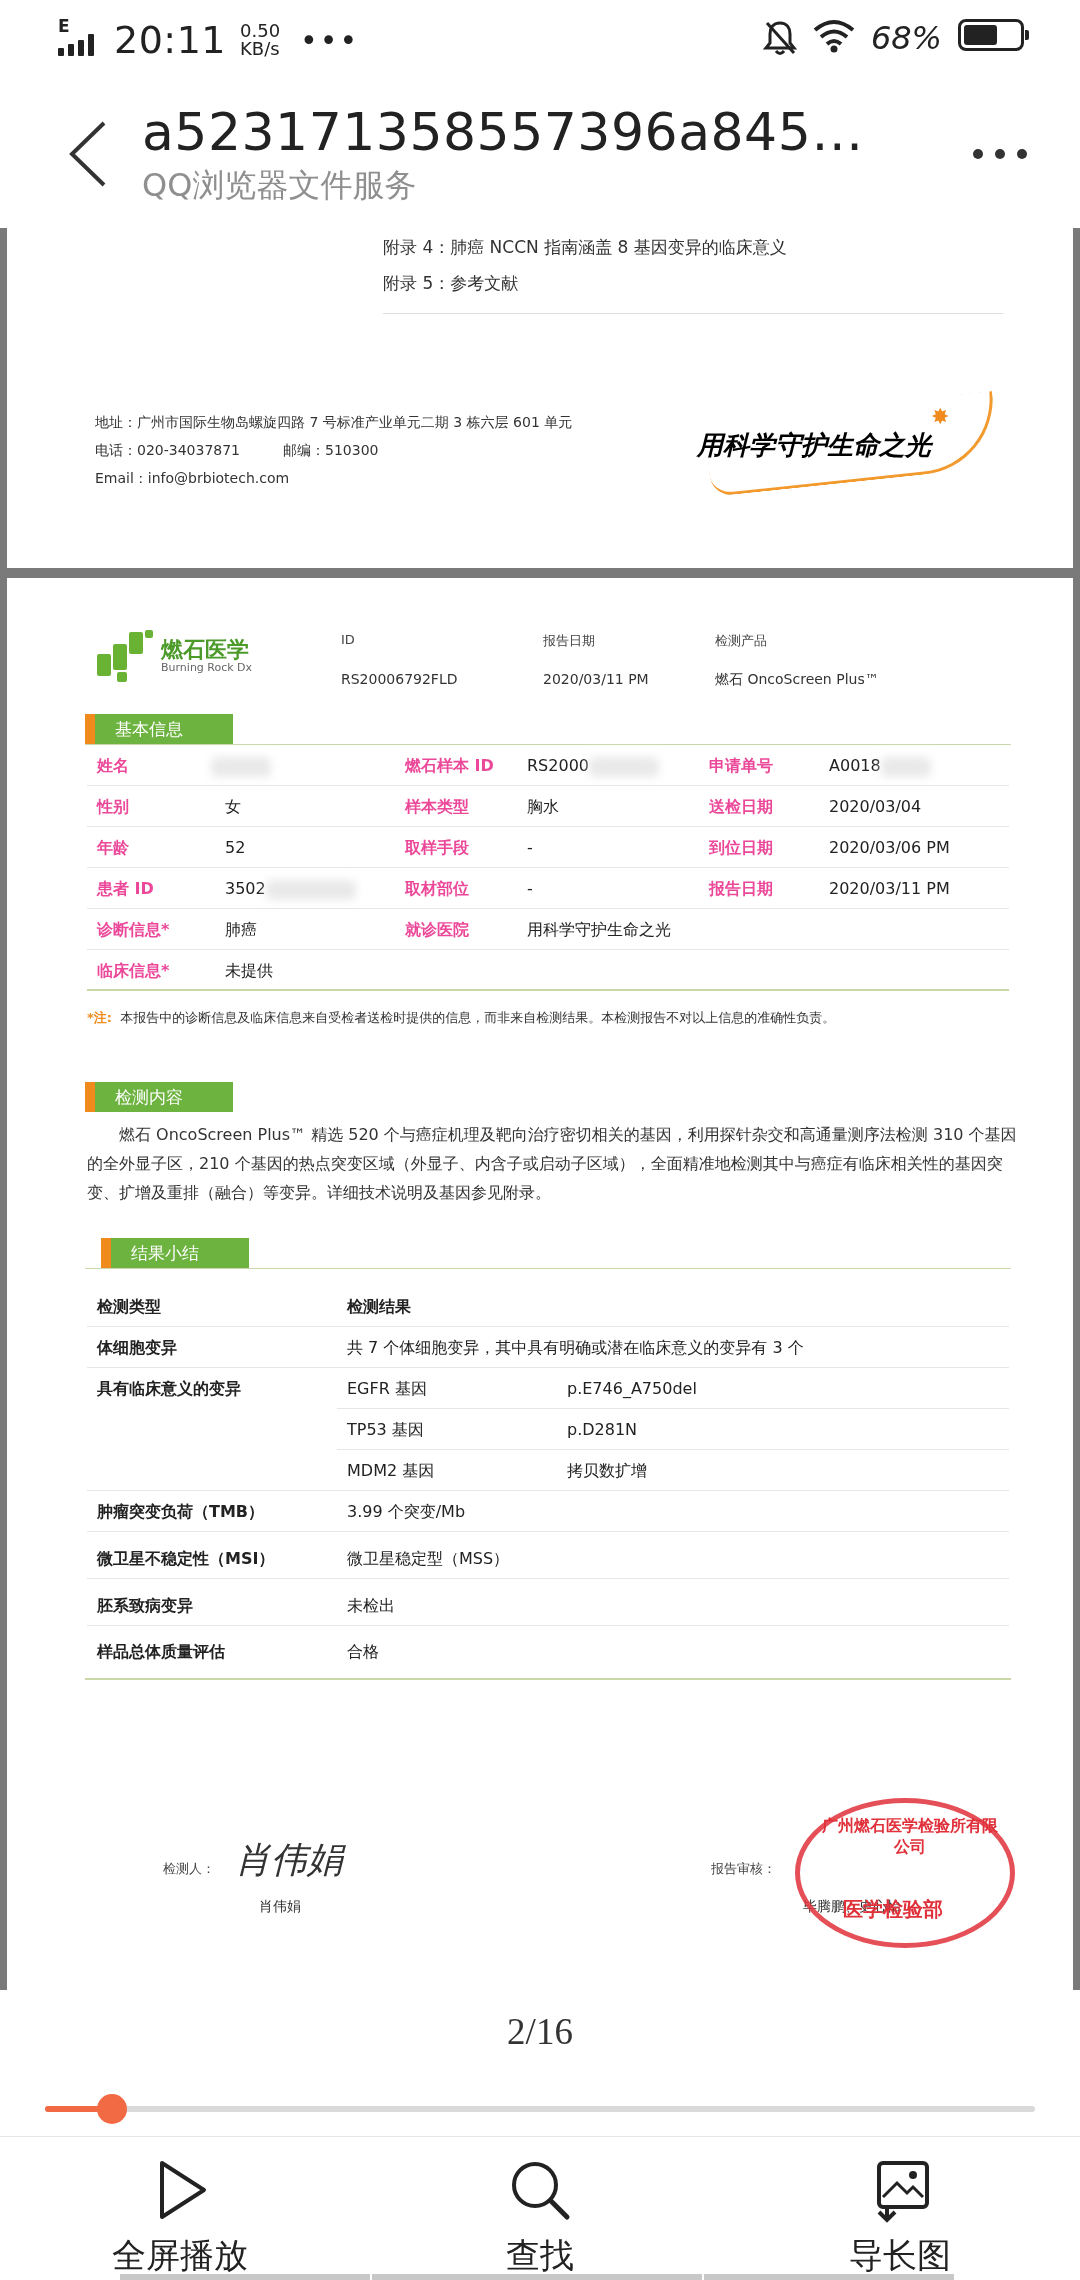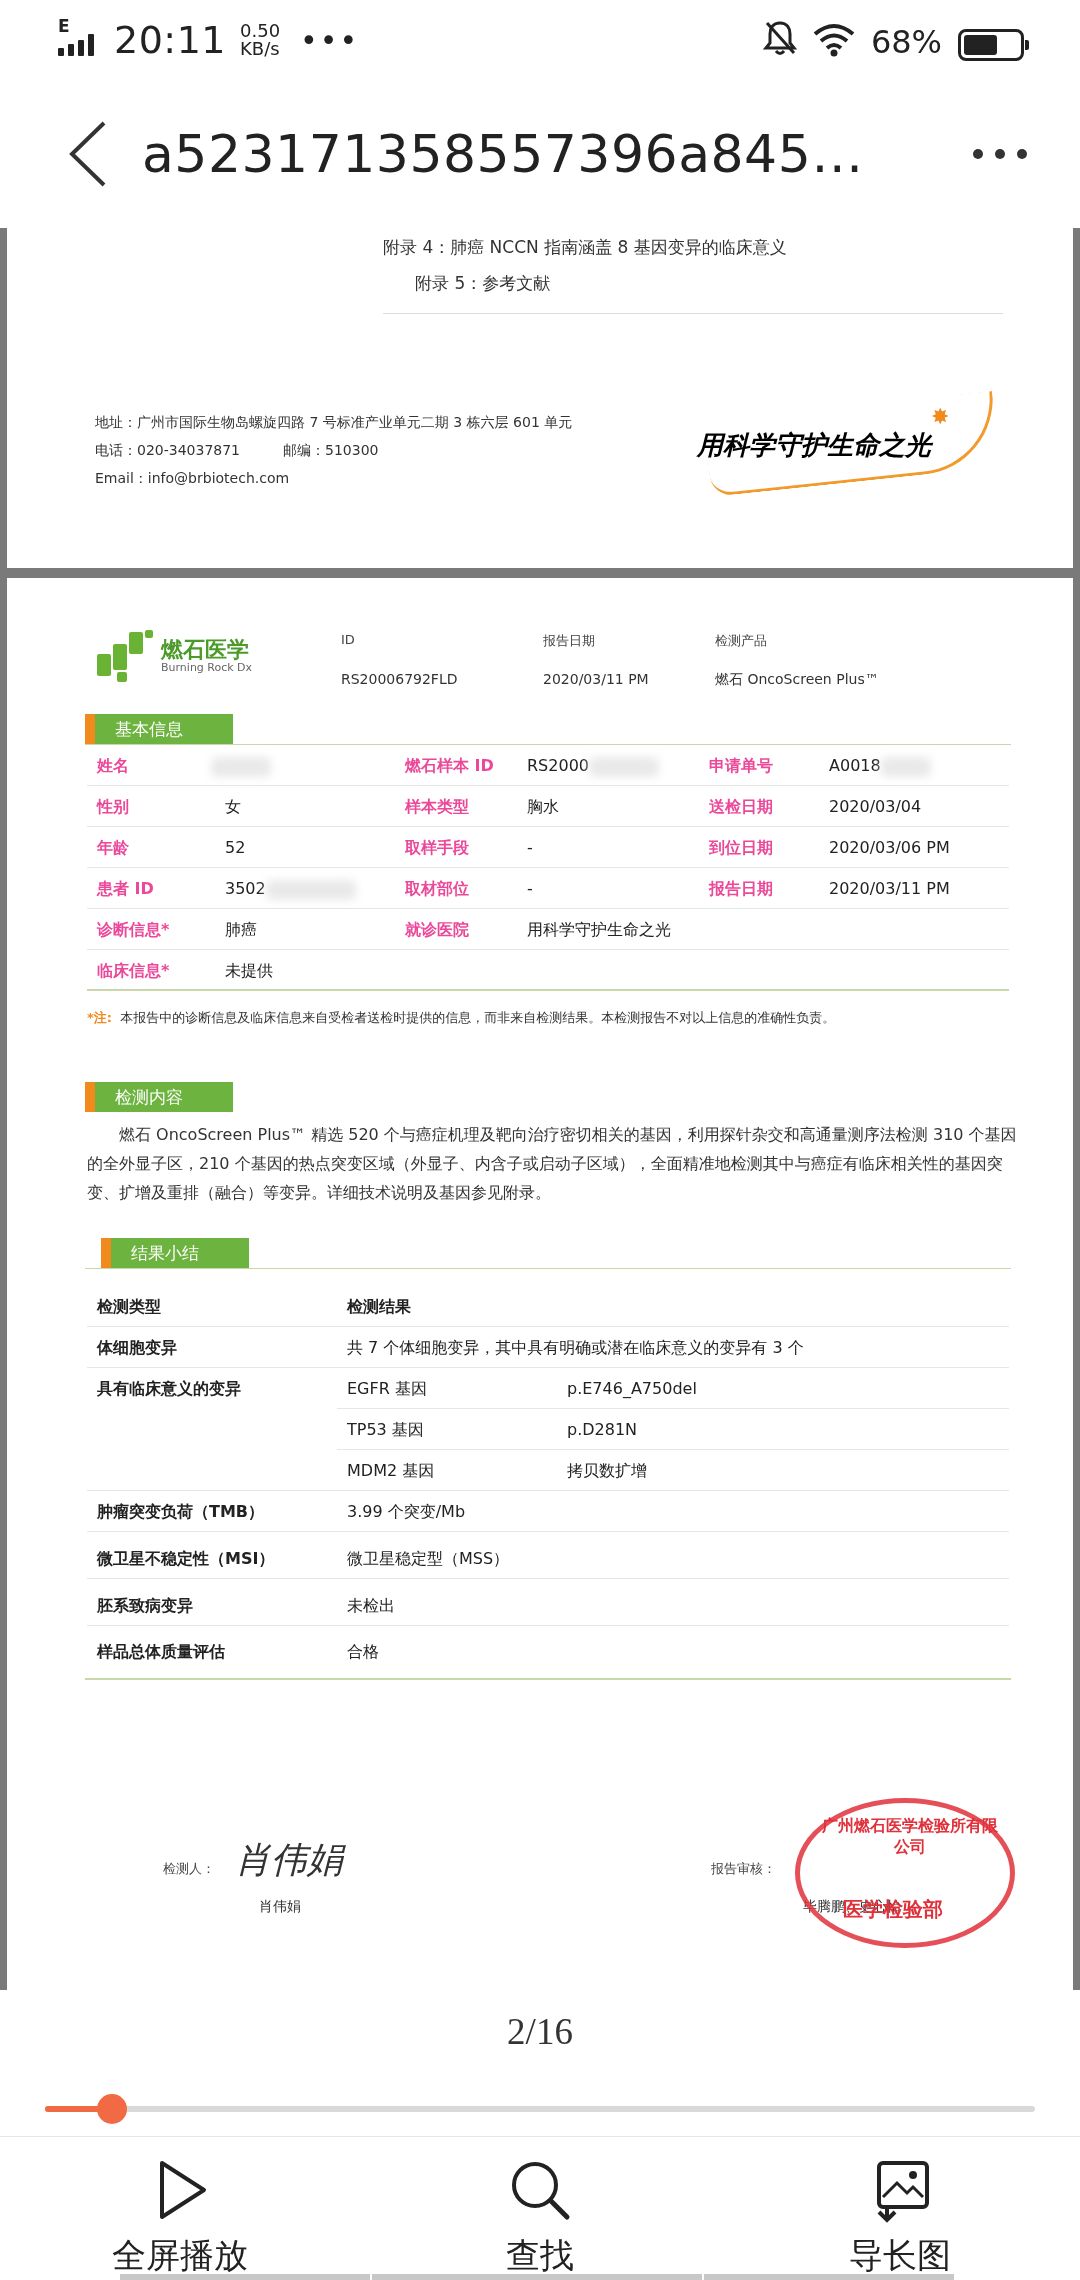--- a/index.html
+++ b/index.html
@@ -8,21 +8,21 @@
 
     
     .status-bar { position: absolute; top: 0; left: 0; width: 1080px; height: 80px; display: flex; align-items: center; padding: 0 56px 0 58px; }
     .sb-left { display: flex; align-items: center; gap: 10px; }
     .signal { position: relative; width: 46px; height: 40px; }
     .signal .e { position: absolute; top: -4px; left: 0; font-size: 17px; font-weight: bold; color: #222; }
     .signal .bar { position: absolute; bottom: 4px; width: 6px; background: #222; border-radius: 1px; }
     .sb-time { font-size: 38px; color: #222; font-weight: 400; letter-spacing: 0.5px; }
     .sb-speed { display: flex; flex-direction: column; font-size: 18px; line-height: 18px; color: #222; margin-left: 4px; }
     .sb-dots { font-size: 30px; color: #222; margin-left: 10px; letter-spacing: 2px; }
-    .sb-right { margin-left: auto; display: flex; align-items: flex-end; gap: 16px; }
+    .sb-right { margin-left: auto; display: flex; align-items: flex-start; gap: 16px; font-style: italic; }
     .sb-battery-pct { font-size: 32px; color: #222; }
     .battery { width: 66px; height: 32px; border: 3px solid #222; border-radius: 8px; position: relative; padding: 3px; }
     .battery .fill { width: 62%; height: 100%; background: #222; border-radius: 3px; }
     .battery::after { content: ""; position: absolute; right: -8px; top: 8px; width: 4px; height: 10px; background: #222; border-radius: 0 2px 2px 0; }
 
     
     .title-bar { position: absolute; top: 80px; left: 0; width: 1080px; height: 148px; display: flex; align-items: center; }
     .back-btn { width: 100px; height: 120px; display: flex; align-items: center; justify-content: center; margin-left: 38px; }
     .title-block { margin-left: 4px; flex: 1; }
     .title-main { font-size: 52px; color: #222; letter-spacing: 0.5px; line-height: 62px; white-space: nowrap; }
@@ -132,35 +132,36 @@
   </div>
 
   <div class="title-bar">
     <div class="back-btn">
       <svg width="44" height="70" viewBox="0 0 44 70">
           <polyline points="38,4 6,35 38,66" fill="none" stroke="#333" stroke-width="4"></polyline>
         </svg>
     </div>
     <div class="title-block">
       <div class="title-main">a523171358557396a845…</div>
+      <div class="title-sub">QQ浏览器文件服务</div>
     </div>
     <div class="more-btn">
       <svg width="60" height="14" viewBox="0 0 60 14">
           <circle cx="8" cy="7" r="5" fill="#333"></circle>
           <circle cx="30" cy="7" r="5" fill="#333"></circle>
           <circle cx="52" cy="7" r="5" fill="#333"></circle>
         </svg>
     </div>
   </div>
 
   <div class="viewer">
 
     <div class="page page1">
       <div class="toc-line" style="top:8px;">附录 4：肺癌 NCCN 指南涵盖 8 基因变异的临床意义</div>
-      <div class="toc-line" style="top:44px;margin-left:32px;">附录 5：参考文献</div>
+      <div class="toc-line" style="top:44px;">附录 5：参考文献</div>
       <div class="toc-rule"></div>
       <div class="footer-addr" style="top:186px;">地址：广州市国际生物岛螺旋四路 7 号标准产业单元二期 3 栋六层 601 单元</div>
       <div class="footer-addr" style="top:214px;">电话：020-34037871</div>
       <div class="footer-addr" style="top:214px;left:276px;">邮编：510300</div>
       <div class="footer-addr" style="top:242px;">Email：info@brbiotech.com</div>
       <div class="slogan-arc"></div>
       <div class="slogan-star">✸</div>
       <div class="slogan">用科学守护生命之光</div>
     </div>
 

